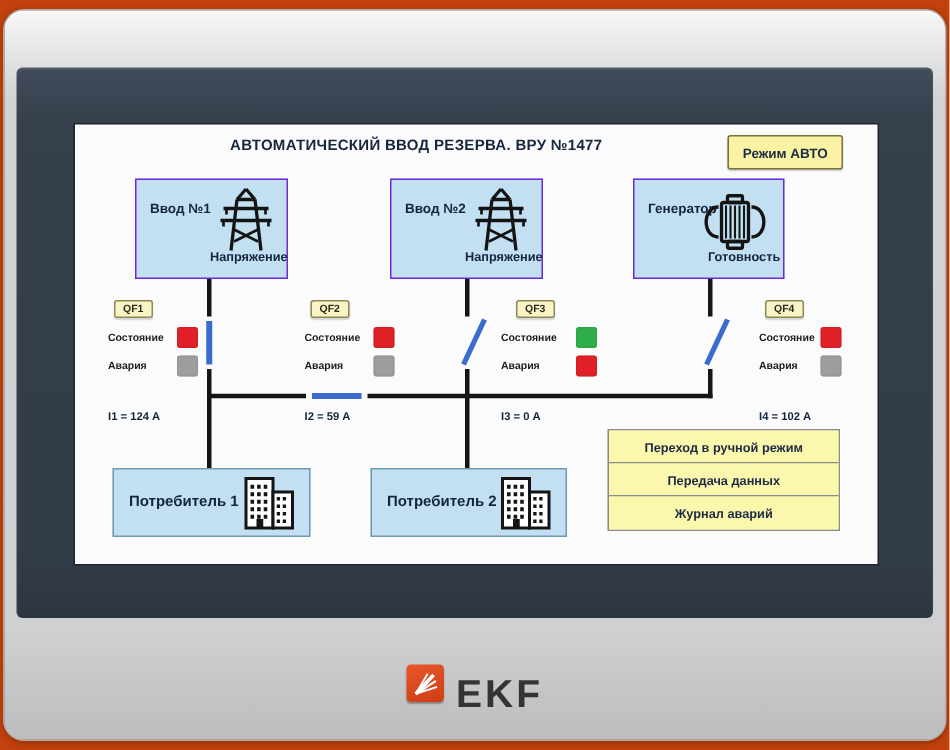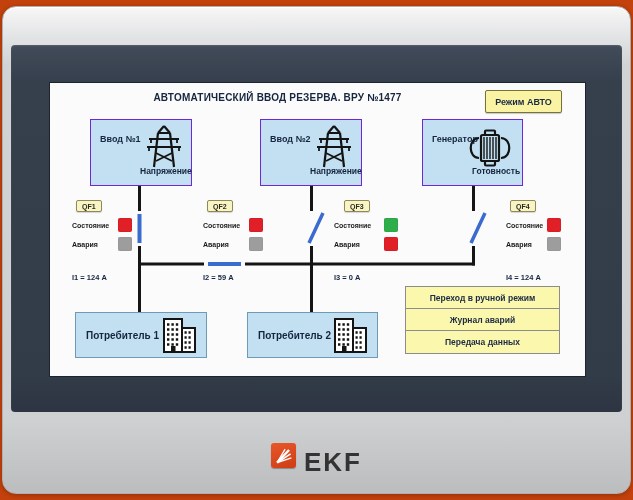--- a/index.html
+++ b/index.html
@@ -174,21 +174,21 @@
         <div class="qf" style="left:456px">
           <span class="qf-chip">QF4</span>
           <div class="qf-row">
               <span class="lbl" style="width:41px">Состояние</span>
             <span class="sq" style="background: rgb(224, 31, 38);"></span>
             </div>
           <div class="qf-row">
               <span class="lbl" style="width:41px">Авария</span>
             <span class="sq" style="background: rgb(157, 157, 157);"></span>
             </div>
-          <div class="qf-cur">I4 = 124 А</div>
+          <div class="qf-cur">I4 = 102 А</div>
         </div>
 
         <div class="cons-box" style="left:25px;width:132px">
           <div class="cons-name">Потребитель 1</div>
           <div class="cons-icon">
             <svg width="44" height="37" viewBox="0 0 44 37" fill="none" stroke="#141414" stroke-width="2">
               <rect x="7" y="2" width="18" height="33" fill="#ffffff"></rect>
               <path d="M10 7.5 H22 M10 12.5 H22 M10 17.5 H22 M10 22.5 H22 M10 27.5 H22" stroke-width="2.6" stroke-dasharray="2.4 2"></path>
               <rect x="14" y="29" width="4.5" height="6" fill="#141414" stroke="none"></rect>
               <rect x="25" y="11" width="13" height="24" fill="#ffffff"></rect>
@@ -205,22 +205,22 @@
               <path d="M10 7.5 H22 M10 12.5 H22 M10 17.5 H22 M10 22.5 H22 M10 27.5 H22" stroke-width="2.6" stroke-dasharray="2.4 2"></path>
               <rect x="14" y="29" width="4.5" height="6" fill="#141414" stroke="none"></rect>
               <rect x="25" y="11" width="13" height="24" fill="#ffffff"></rect>
               <path d="M27.5 15.5 H35.5 M27.5 20.5 H35.5 M27.5 25.5 H35.5 M27.5 30.5 H35.5" stroke-width="2.4" stroke-dasharray="2.2 1.8"></path>
             </svg>
           </div>
         </div>
 
         <div class="menu">
           <button class="menu-btn">Переход в ручной режим</button>
+          <button class="menu-btn">Передача данных</button>
           <button class="menu-btn">Журнал аварий</button>
-          <button class="menu-btn">Передача данных</button>
         </div>
 
       </div>
     </div>
 
     <div class="chin">
       <div class="logo-mark">
         <svg width="19" height="19" viewBox="0 0 24 24" fill="none" stroke="#ffffff">
           <path d="M4 21 L19 5" stroke-width="3"></path>
           <path d="M4 21 L21 10" stroke-width="2"></path>

